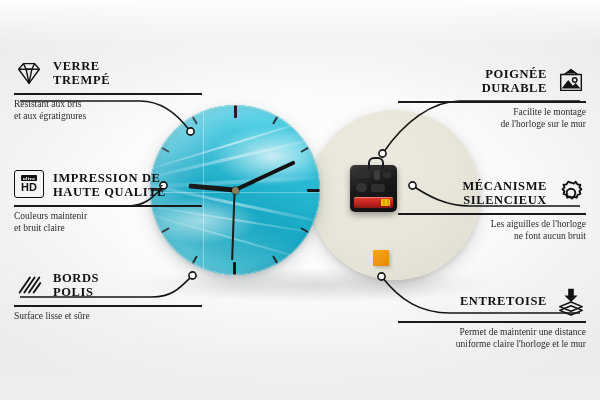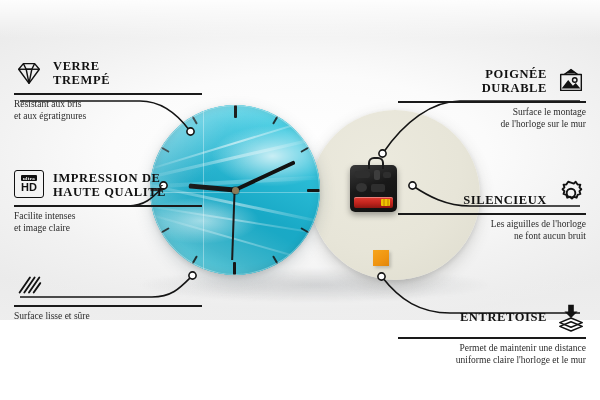--- a/index.html
+++ b/index.html
@@ -2,21 +2,21 @@
 <html><head>
 <meta charset="utf-8">
 <style>
   html,body{margin:0;padding:0;}
   body{
     width:600px;height:400px;overflow:hidden;
     font-family:"Liberation Serif", serif;
     background:#ffffff;
   }
   #stage{
-    position:relative;width:600px;height:320px;
+    position:relative;width:600px;height:400px;
     background:
       radial-gradient(ellipse 70% 55% at 50% 48%, #ffffff 0%, #fbfbfb 45%, #f2f2f2 72%, #ebebeb 100%);
   }
   
   #stage:before{
     content:"";position:absolute;inset:0;pointer-events:none;
     background:
       linear-gradient(to bottom, rgba(255,255,255,.9) 0%, rgba(255,255,255,0) 12%),
       linear-gradient(to top, rgba(238,238,238,.85) 0%, rgba(255,255,255,0) 14%);
   }
@@ -259,34 +259,38 @@
           <span class="h">HD</span>
         </span>
       </span>
       <span class="ftitle">
         <span>IMPRESSION DE</span><br>
         <span>HAUTE QUALITÉ</span>
       </span>
     </div>
     <div class="rule"></div>
     <div class="fdesc">
-      <span>Facilite intenses</span><br>
-      <span>et image claire</span>
+      <span>Couleurs maintenir</span><br>
+      <span>et bruit claire</span>
     </div>
   </div>
 
   <div class="feature left" style="top:270px">
     <div class="fhead">
       <span class="ficon">
         <svg viewBox="0 0 32 32" fill="none" stroke="currentColor" stroke-width="2" stroke-linecap="round">
           <path d="M6 24 L17 8"></path>
             <path d="M11 24 L22 8"></path>
             <path d="M16 24 L27 8"></path>
             <path d="M21 24 L28 14"></path>
         </svg>
+      </span>
+      <span class="ftitle">
+        <span>BORDS</span><br>
+        <span>POLIS</span>
       </span>
     </div>
     <div class="rule"></div>
     <div class="fdesc">
       <span>Surface lisse et sûre</span>
     </div>
   </div>
 
   <div class="feature right" style="top:58px">
     <div class="fhead">
@@ -300,46 +304,46 @@
           <path d="M6 24 L13 15 L18 21 L21 18 L26 24 Z" fill="currentColor" stroke="none"></path>
         </svg>
       </span>
       <span class="ftitle">
         <span>POIGNÉE</span><br>
         <span>DURABLE</span>
       </span>
     </div>
     <div class="rule"></div>
     <div class="fdesc">
-      <span>Surface le montage</span><br>
+      <span>Facilite le montage</span><br>
       <span>de l'horloge sur le mur</span>
     </div>
   </div>
 
   <div class="feature right" style="top:170px">
     <div class="fhead">
       <span class="ficon">
         <svg viewBox="0 0 32 32" fill="none" stroke="currentColor" stroke-width="2" stroke-linejoin="round">
           <path d="M16 5 l3 1 2-2 2 3 3 0 -1 3 2 2 -2 2 1 3 -3 1 -1 3 -3 -1 -2 2 -2 -2 -3 1 -1 -3 -3 -1 1 -3 -2 -2 2 -2 -1 -3 3 0 2 -3 Z"></path>
           <circle cx="16" cy="16" r="4.6"></circle>
         </svg>
       </span>
       <span class="ftitle">
-        <br>
+        <span>MÉCANISME</span><br>
         <span>SILENCIEUX</span>
       </span>
     </div>
     <div class="rule"></div>
     <div class="fdesc">
       <span>Les aiguilles de l'horloge</span><br>
       <span>ne font aucun bruit</span>
     </div>
   </div>
 
-  <div class="feature right" style="top:294px">
+  <div class="feature right" style="top:278px">
     <div class="fhead">
       <span class="ficon">
         <svg viewBox="0 0 32 32" fill="none" stroke="currentColor" stroke-width="1.6" stroke-linejoin="round">
           <path d="M13 3 h6 v7 h4 l-7 7 -7 -7 h4 Z" fill="currentColor" stroke="none"></path>
           <path d="M16 17 L28 22 L16 27 L4 22 Z"></path>
           <path d="M16 21 L28 26 L16 31 L4 26 Z"></path>
         </svg>
       </span>
       <span class="ftitle">
         <span>ENTRETOISE</span><br>

